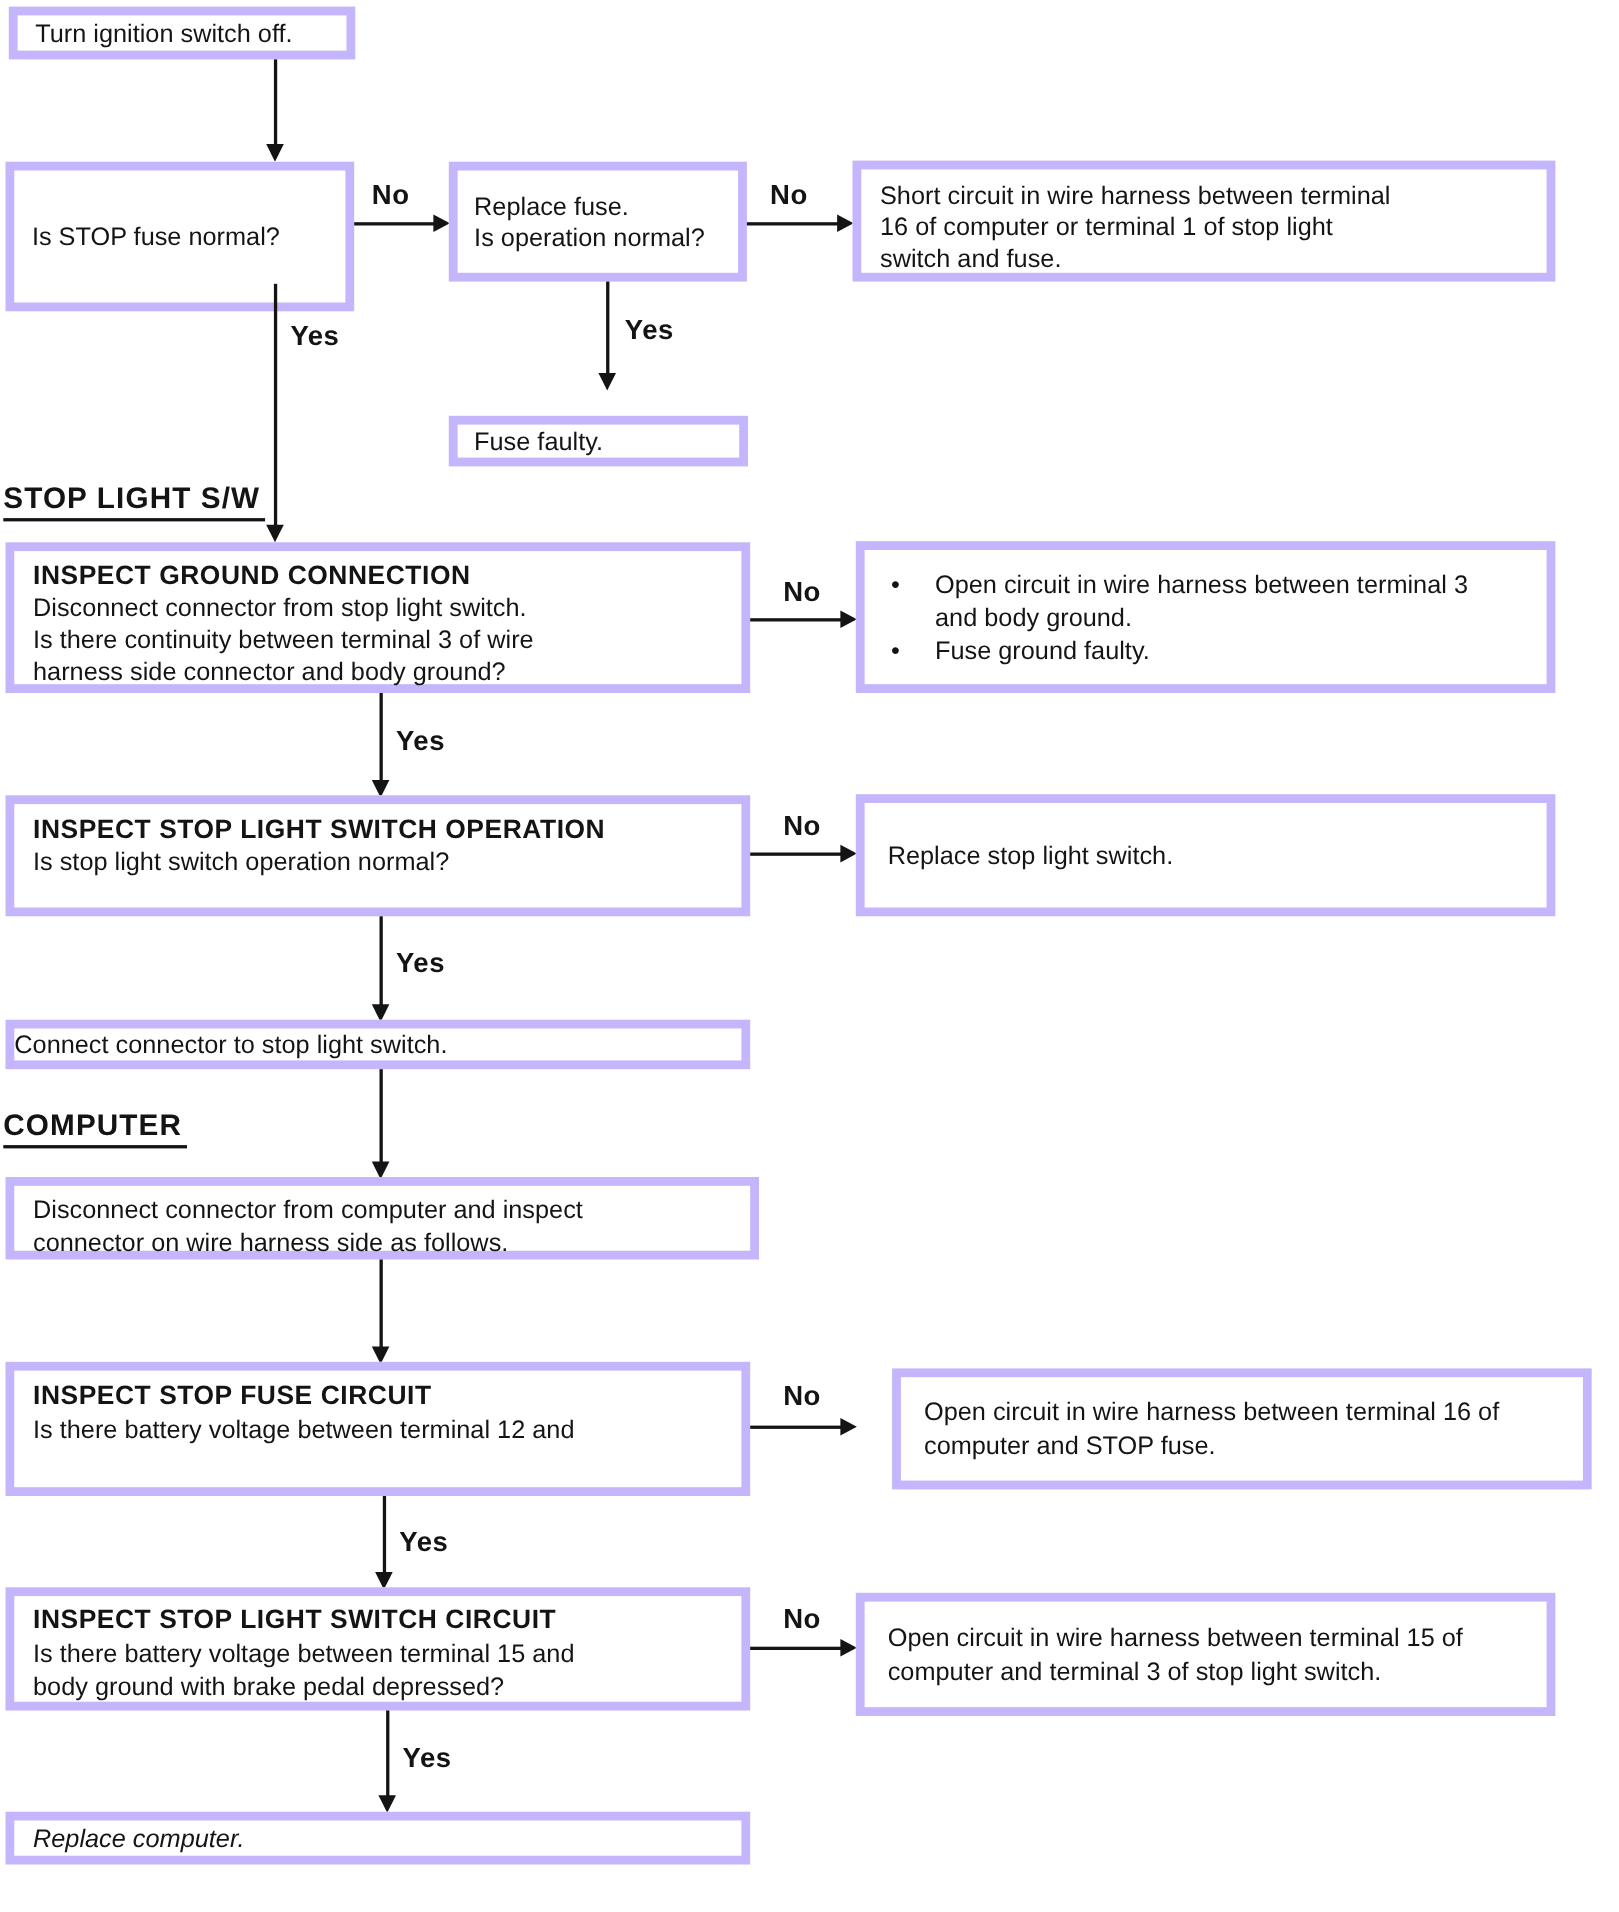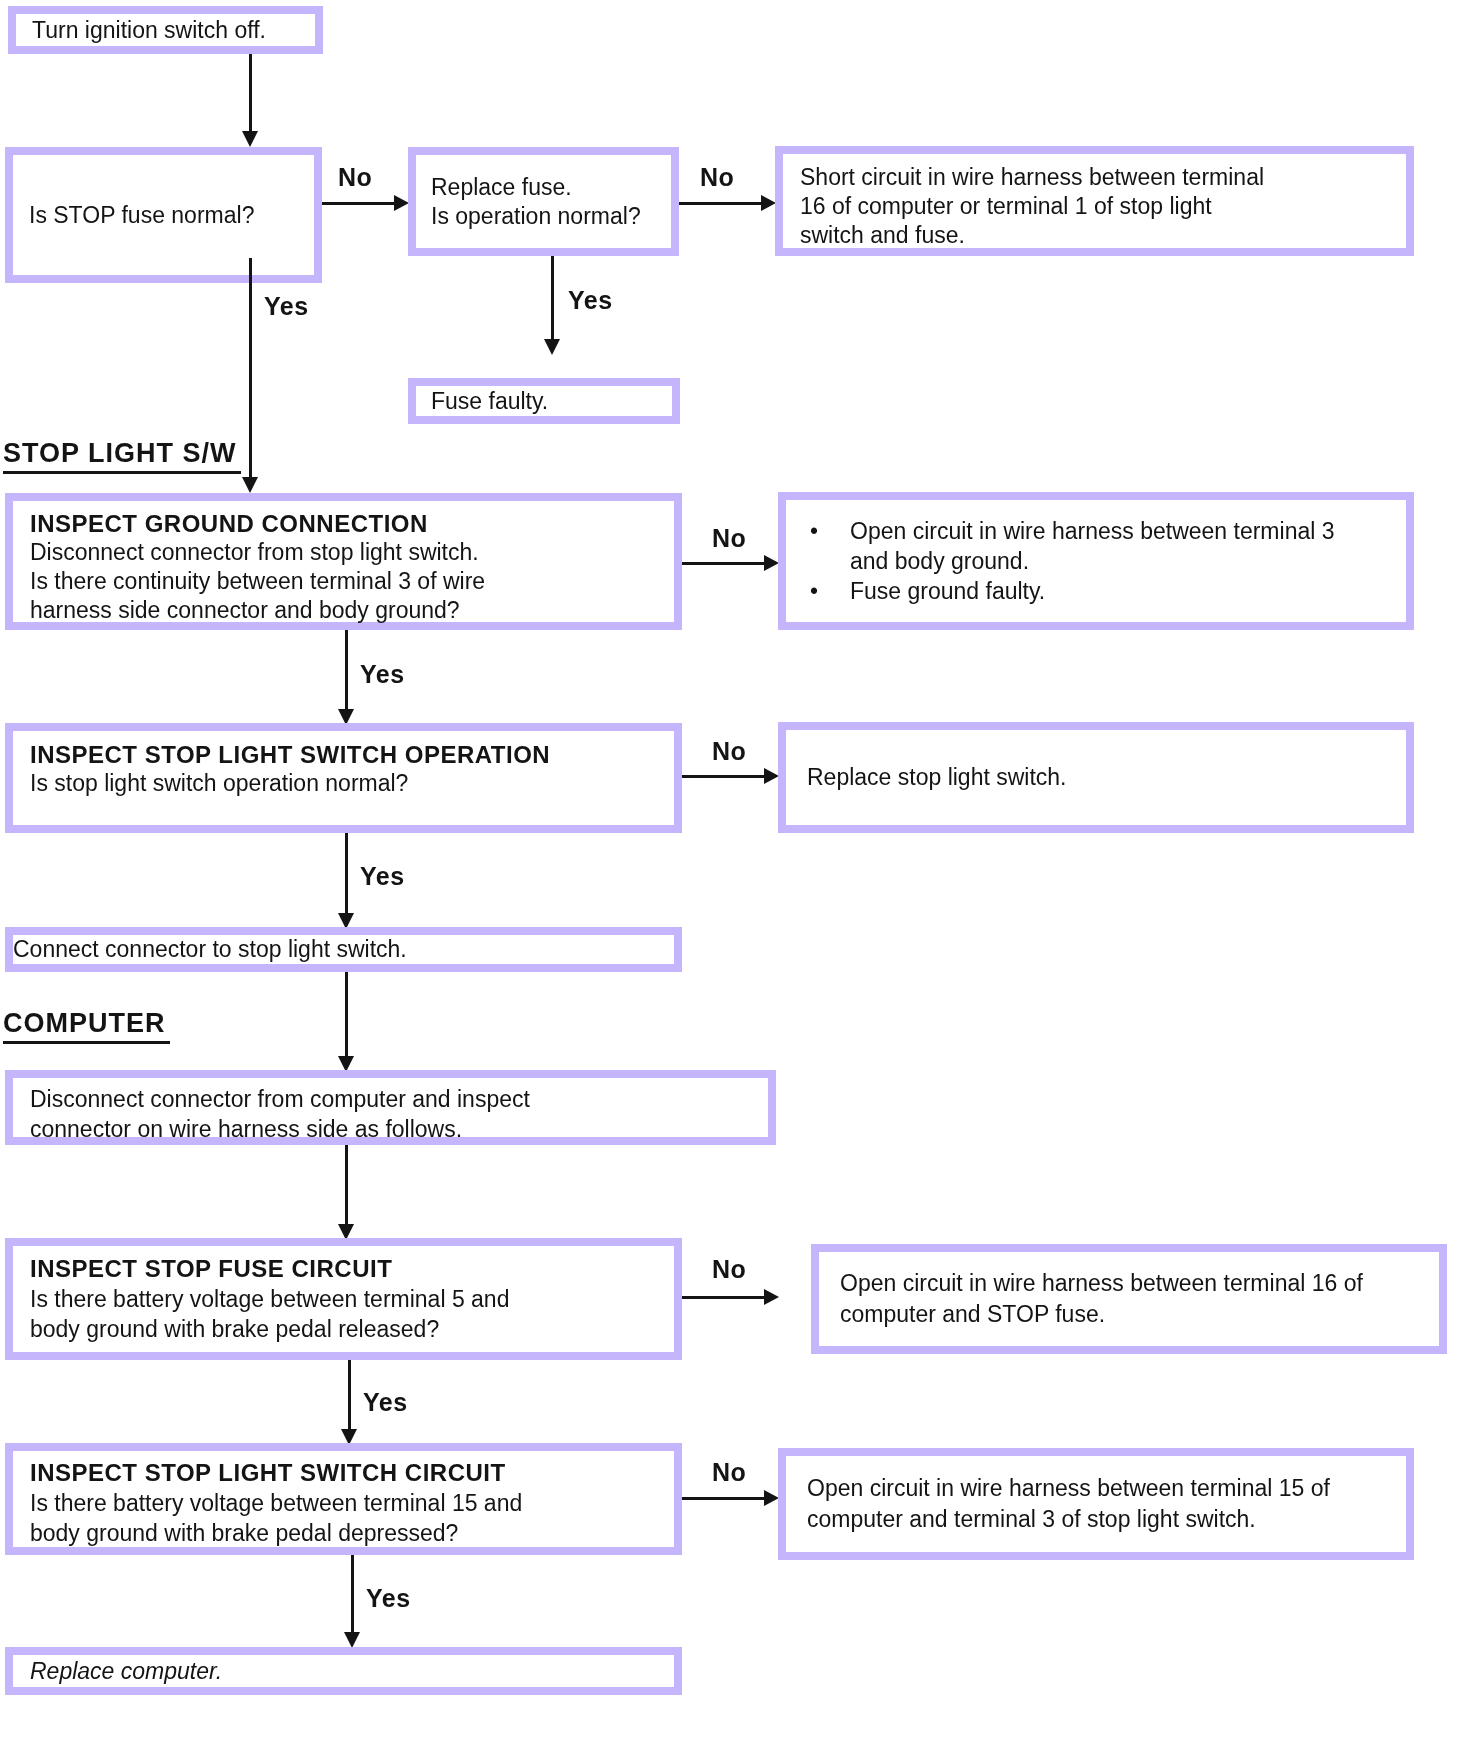--- a/index.html
+++ b/index.html
@@ -165,32 +165,31 @@
 
   <div class="box vcenter" style="left:5px; top:927px; width:677px; height:45px; ">
     <div class="line">Connect connector to stop light switch.</div>
   </div>
 
   <div class="section-heading" style="left:3px; top:1008px;">COMPUTER</div>
 
   <div class="vline" style="left:345px; top:972px; height:86px;"></div>
   <div class="arrow-down" style="left:338px; top:1056px;"></div>
 
-  <div class="box" style="left:5px; top:1070px; width:771px; height:75px; padding:6px 0 0 17px; line-height:30px;">
+  <div class="box" style="left:5px; top:1070px; width:685px; height:75px; padding:6px 0 0 17px; line-height:30px;">
     <div class="line">Disconnect connector from computer and inspect</div>
     <div class="line">connector on wire harness side as follows.</div>
   </div>
 
   <div class="vline" style="left:345px; top:1145px; height:81px;"></div>
   <div class="arrow-down" style="left:338px; top:1224px;"></div>
 
   <div class="box" style="left:5px; top:1238px; width:677px; height:122px; padding:8px 0 0 17px; line-height:30px;">
     <div class="title">INSPECT STOP FUSE CIRCUIT</div>
-    <div class="line">Is there battery voltage between terminal 5 and</div>
-    <div class="line">body ground with brake pedal released?</div>
+    <div class="line">Is there battery voltage between terminal 12 and</div>
   </div>
 
   <span class="edge-label" style="left:712px; top:1255px;">No</span>
   <div class="hline" style="left:682px; top:1296px; width:84px;"></div>
   <div class="arrow-right" style="left:764px; top:1289px;"></div>
 
   <div class="box vcenter" style="left:778px; top:1244px; width:636px; height:110px; padding-left:21px; line-height:31px;margin-left:33px;">
     <div class="line">Open circuit in wire harness between terminal 16 of</div>
     <div class="line">computer and STOP fuse.</div>
   </div>

